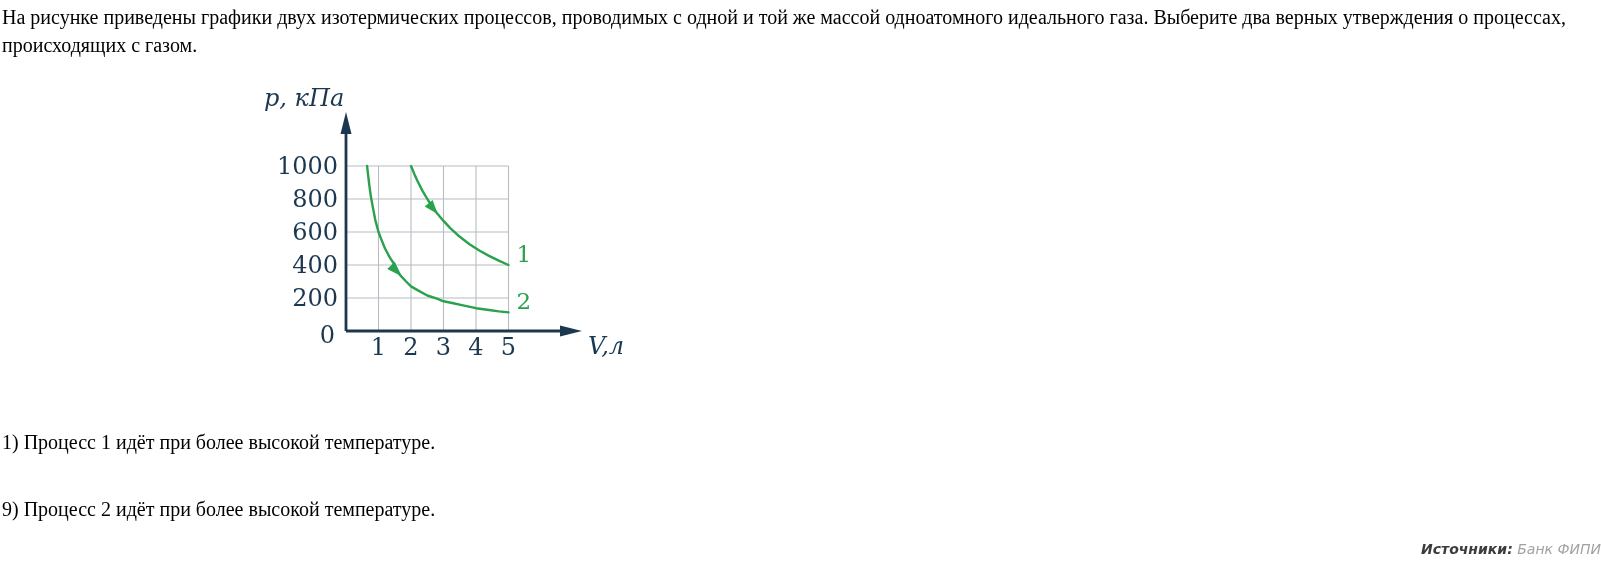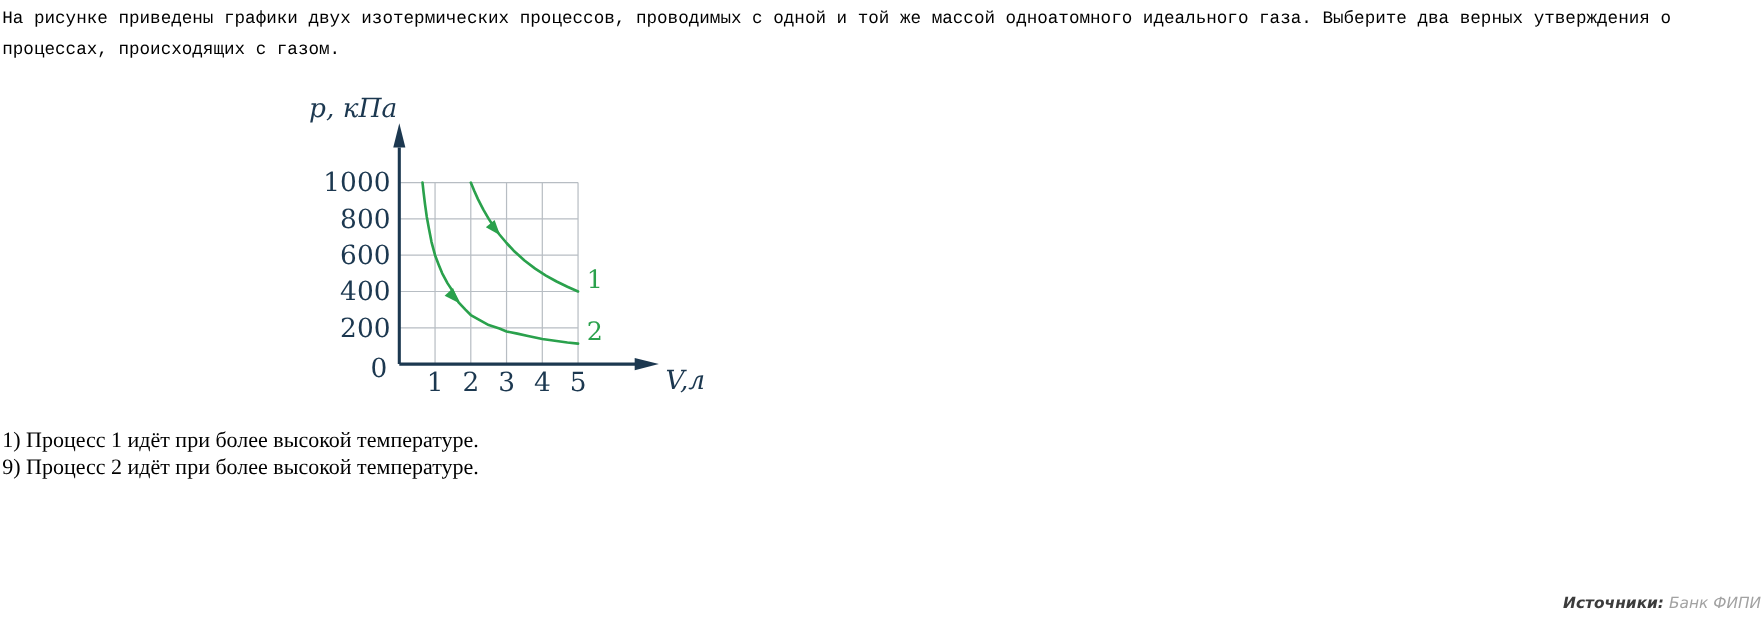--- a/index.html
+++ b/index.html
@@ -3,30 +3,30 @@
 <meta charset="utf-8">
 <style>
   html,body{margin:0;padding:0;}
   body{
     width:1601px;height:569px;position:relative;overflow:hidden;
     background:#ffffff;color:#000000;
     font-family:"Liberation Serif", serif;
   }
   .statement{
     position:absolute;left:2px;top:3px;width:1594px;
-    font-size:16px;line-height:28px;font-family:Liberation Mono, monospace;
+    font-size:20px;line-height:28px;
   }
   .chart-wrap{
-    position:absolute;left:267px;top:78px;width:400px;height:295px;
+    position:absolute;left:250px;top:78px;width:400px;height:295px;
   }
   .options{
     position:absolute;left:2px;top:388px;
     font-size:20px;line-height:25px;
   }
-  .option{white-space:nowrap;}
+  .option{white-space:nowrap;margin-top:42px;}
   .source{
     position:absolute;right:0px;top:541px;
     font-family:"DejaVu Sans", sans-serif;
     font-size:14px;font-style:italic;white-space:nowrap;
   }
   .source .label{color:#3c3c3c;font-weight:bold;}
   .source .link{color:#a2a2a2;}
 </style>
 </head>
 <body>

